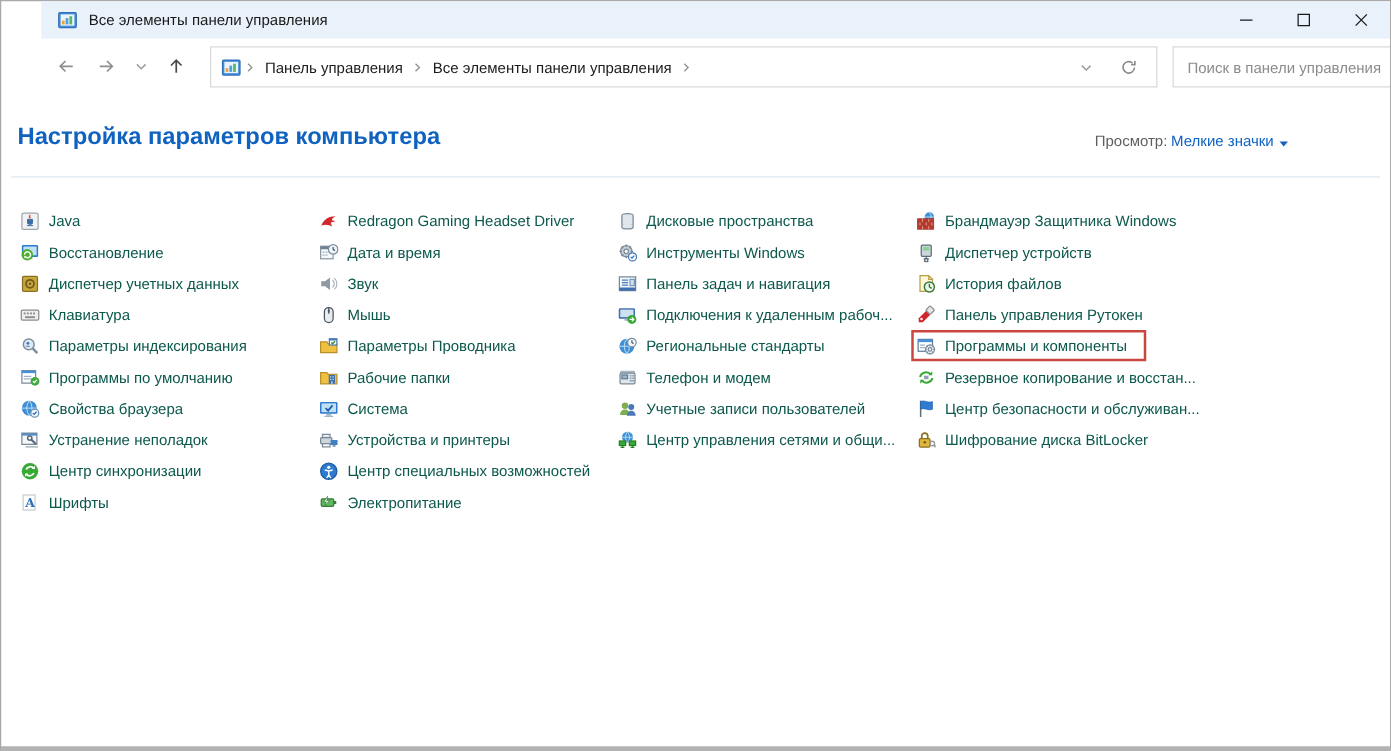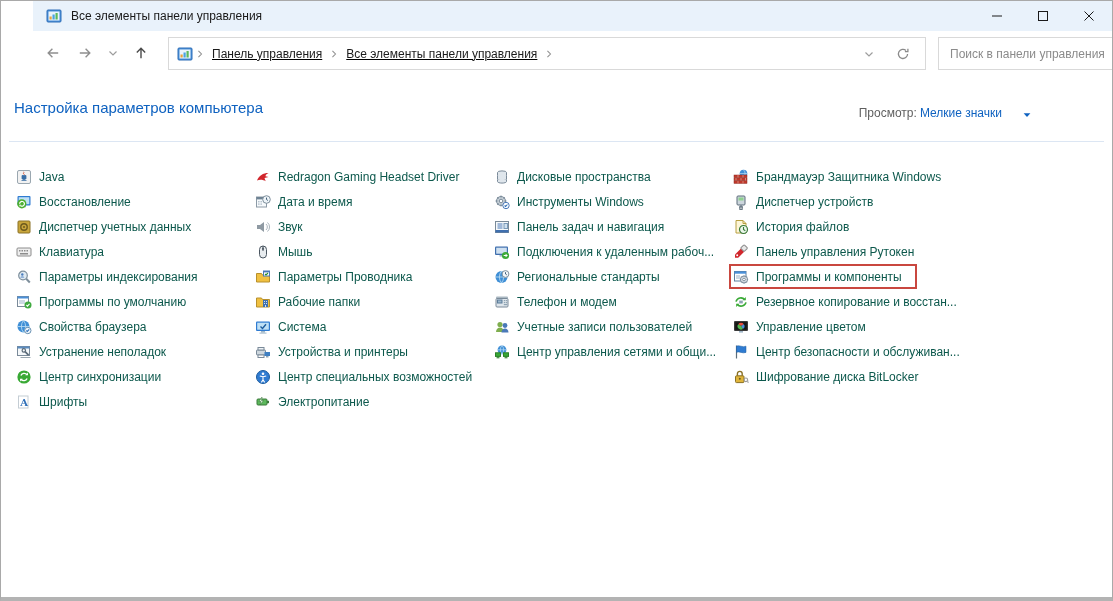--- a/index.html
+++ b/index.html
@@ -15,35 +15,35 @@
   .win-btn{width:46px;height:100%;display:flex;align-items:center;justify-content:center;
     background:transparent;border:none;padding:0;cursor:default;}
 
   
   .toolbar{position:relative;height:45px;background:#fff;}
   .nav-btns{position:absolute;left:4px;top:7px;display:flex;align-items:center;}
   .nav-btn{width:32px;height:30px;display:flex;align-items:center;justify-content:center;
     background:none;border:none;padding:0;}
   .nav-btn.small{width:24px;}
   .addressbar{position:absolute;left:135px;top:6px;width:758px;height:33px;box-sizing:border-box;
-    border:1px solid #d9d9d9;background:#fff;display:flex;align-items:center;padding:0 8px;text-decoration:underline;}
+    border:1px solid #d9d9d9;background:#fff;display:flex;align-items:center;padding:0 8px;}
   .crumb{font-size:12px;color:#1b1b1b;padding:0 5px;white-space:nowrap;}
   .crumb-sep{display:inline-flex;width:14px;height:14px;}
   .addr-right{margin-left:auto;display:flex;align-items:center;gap:18px;padding-right:6px;}
   .searchbox{position:absolute;left:905px;top:6px;width:200px;height:33px;box-sizing:border-box;
     border:1px solid #d9d9d9;background:#fff;display:flex;align-items:center;padding:0 9px;}
   .searchbox input{border:none;outline:none;flex:1;min-width:0;font-size:12px;color:#ec4899;
     font-family:inherit;background:transparent;}
   .searchbox input::placeholder{color:#8b8b8b;}
 
   
-  .page-title{position:absolute;left:13px;top:98px;font-size:15px;font-weight:400;color:#0f62c0;}
+  .page-title{position:absolute;left:13px;top:98px;font-size:19px;font-weight:700;color:#0f62c0;}
   .view-selector{position:absolute;top:105px;right:79px;display:flex;align-items:center;font-size:12px;}
   .view-label{color:#5f5f5f;margin-right:3px;}
-  .view-value{color:#0f62c0;display:inline-flex;align-items:center;gap:19px;background:none;border:none;
+  .view-value{color:#0f62c0;display:inline-flex;align-items:center;gap:2px;background:none;border:none;
     font:inherit;color:#0f62c0;padding:0;}
   .separator{position:absolute;left:8px;right:8px;top:140px;height:1px;background:#dce6f3;}
 
   
   .items-grid{position:absolute;left:11px;top:163px;display:flex;}
   .col{width:239px;display:flex;flex-direction:column;}
   .item{height:25px;display:flex;}
   .item-inner{display:inline-flex;align-items:center;padding:2px;border:2px solid transparent;}
   .item-inner.highlighted{border-color:#c9473f;padding-right:13px;}
   .icon16{width:16px;height:16px;flex:none;display:inline-flex;}
@@ -669,35 +669,20 @@
                 <rect x="6.2" y="6.6" width="3.6" height="2.8" fill="#8fa3b3"></rect>
               </svg>
             </span>
             <span class="item-label">Резервное копирование и восстан...</span>
           </span>
         </div>
         <div class="item">
           <span class="item-inner">
             <span class="icon16">
               <svg width="16" height="16" viewBox="0 0 16 16">
-                <rect x="1" y="2" width="14" height="10" rx="1" fill="#3a3a3a"></rect>
-                <rect x="2.2" y="3.2" width="11.6" height="7.6" fill="#141414"></rect>
-                <path d="M8 7 5.2 5.2a3.4 3.4 0 0 1 5.6 0z" fill="#e84c3d"></path>
-                <path d="M8 7l2.8-1.8a3.4 3.4 0 0 1-.9 4.8z" fill="#4a90d9"></path>
-                <path d="M8 7 5.2 5.2a3.4 3.4 0 0 0 4.7 4.8z" fill="#52b84f"></path>
-                <rect x="6" y="12" width="4" height="1.6" fill="#9fb6c8"></rect>
-              </svg>
-            </span>
-            <span class="item-label">Управление цветом</span>
-          </span>
-        </div>
-        <div class="item">
-          <span class="item-inner">
-            <span class="icon16">
-              <svg width="16" height="16" viewBox="0 0 16 16">
                 <path d="M3.5 1.5v13" stroke="#5d6d7a" stroke-width="1.2"></path>
                 <path d="M3.5 2.2c3-1.6 6 1.6 9.5 0v6.2c-3.5 1.6-6.5-1.6-9.5 0z" fill="#2f7bd1" stroke="#1d5c9e" stroke-width=".5"></path>
               </svg>
             </span>
             <span class="item-label">Центр безопасности и обслуживан...</span>
           </span>
         </div>
         <div class="item">
           <span class="item-inner">
             <span class="icon16">

